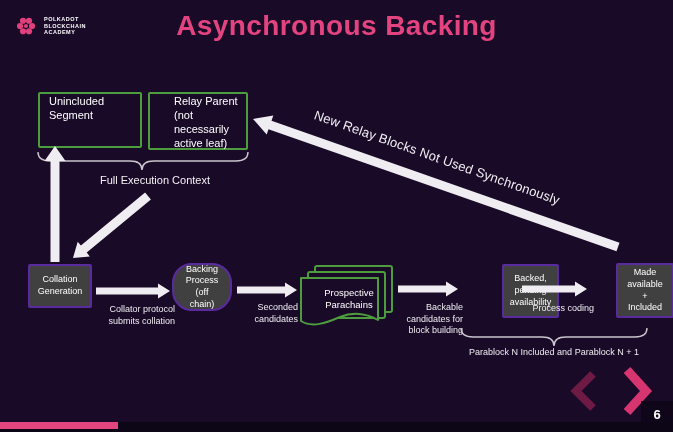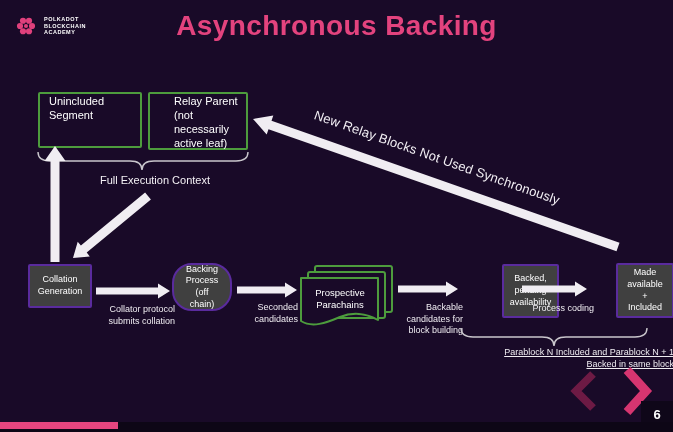--- a/index.html
+++ b/index.html
@@ -26,23 +26,23 @@
   .box-backing{left:172px;top:263px;width:60px;height:48px;border-radius:20px;}
   .box-backed{left:461px;top:264px;width:57px;height:54px;margin-left:41px;}
   .box-made{left:590px;top:263px;width:58px;height:55px;margin-left:26px;}
   
   .ctx-label{left:80px;top:174px;width:130px;text-align:right;font-size:11px;color:#f4f1f5;}
   .caption{font-size:9px;line-height:1.3;text-align:right;color:#efecf1;}
   .cap-collator{left:93px;top:304px;width:82px;}
   .cap-seconded{left:234px;top:302px;width:64px;}
   .cap-backable{left:391px;top:302px;width:72px;}
   .cap-erasure{left:514px;top:303px;width:80px;}
-  .prospective-label{left:303px;top:287px;width:74px;text-align:center;font-size:9.5px;line-height:1.3;color:#fff;}
+  .prospective-label{left:303px;top:287px;width:74px;text-align:center;font-size:9.5px;line-height:1.3;color:#fff;padding-left:9px;}
   .diag-note{left:263px;top:150px;width:348px;text-align:center;font-size:13px;color:#f2eff4;transform:rotate(19.4deg);transform-origin:center;letter-spacing:.2px;}
-  .bottom-note{left:434px;text-align:right;font-size:9px;width:240px;color:#efecf1;text-decoration:underline;}
+  .bottom-note{left:434px;text-align:center;font-size:9px;width:240px;color:#efecf1;}
   .bn1{top:347px;} .bn2{top:359px;}
   
   .overlay{left:0;top:0;width:673px;height:432px;}
   
   .footer-strip{left:0;bottom:0;width:673px;height:10px;background:#0d0616;}
   .footer-pink{left:0;bottom:3px;width:118px;height:7px;background:#e5457f;}
   .page-badge{left:641px;top:401px;width:32px;height:26px;background:#0f0719;display:flex;align-items:center;justify-content:center;font-size:13px;font-weight:bold;color:#fff;}
   .nav-svg{left:560px;top:358px;width:100px;height:62px;}
 </style>
 </head>
@@ -94,21 +94,20 @@
   <div class="abs box-purple box-made">
     <span>Made available + Included</span>
   </div>
 
   <div class="abs caption cap-collator">Collator protocol submits collation</div>
   <div class="abs caption cap-backable">Backable candidates for block building</div>
   <div class="abs caption cap-seconded">Seconded candidates</div>
   <div class="abs caption cap-erasure">Process coding</div>
 
   <div class="abs bottom-note bn1">Parablock N Included and Parablock N + 1</div>
-  <div class="abs bottom-note bn2">Backed in same block</div>
 
   <svg class="abs overlay" viewBox="0 0 673 432">
 
     <path d="M 38,152 Q 38,161 50,161 L 130,161 Q 142,161 142,170 Q 142,161 154,161 L 236,161 Q 248,161 248,152" fill="none" stroke="#c9c6cc" stroke-width="1.4"></path>
 
     <path d="M 461,328 Q 461,337 473,337 L 542,337 Q 554,337 554,346 Q 554,337 566,337 L 635,337 Q 647,337 647,328" fill="none" stroke="#c9c6cc" stroke-width="1.4"></path>
 
     <polygon points="50.5,262 50.5,161 44.5,161 55,146 65.5,161 59.5,161 59.5,262" fill="#f0edf2"></polygon>
 
     <polygon points="145.1,192.5 80.9,245.6 77.7,241.8 73,258 89.8,256.4 86.7,252.6 150.9,199.5" fill="#f0edf2"></polygon>

